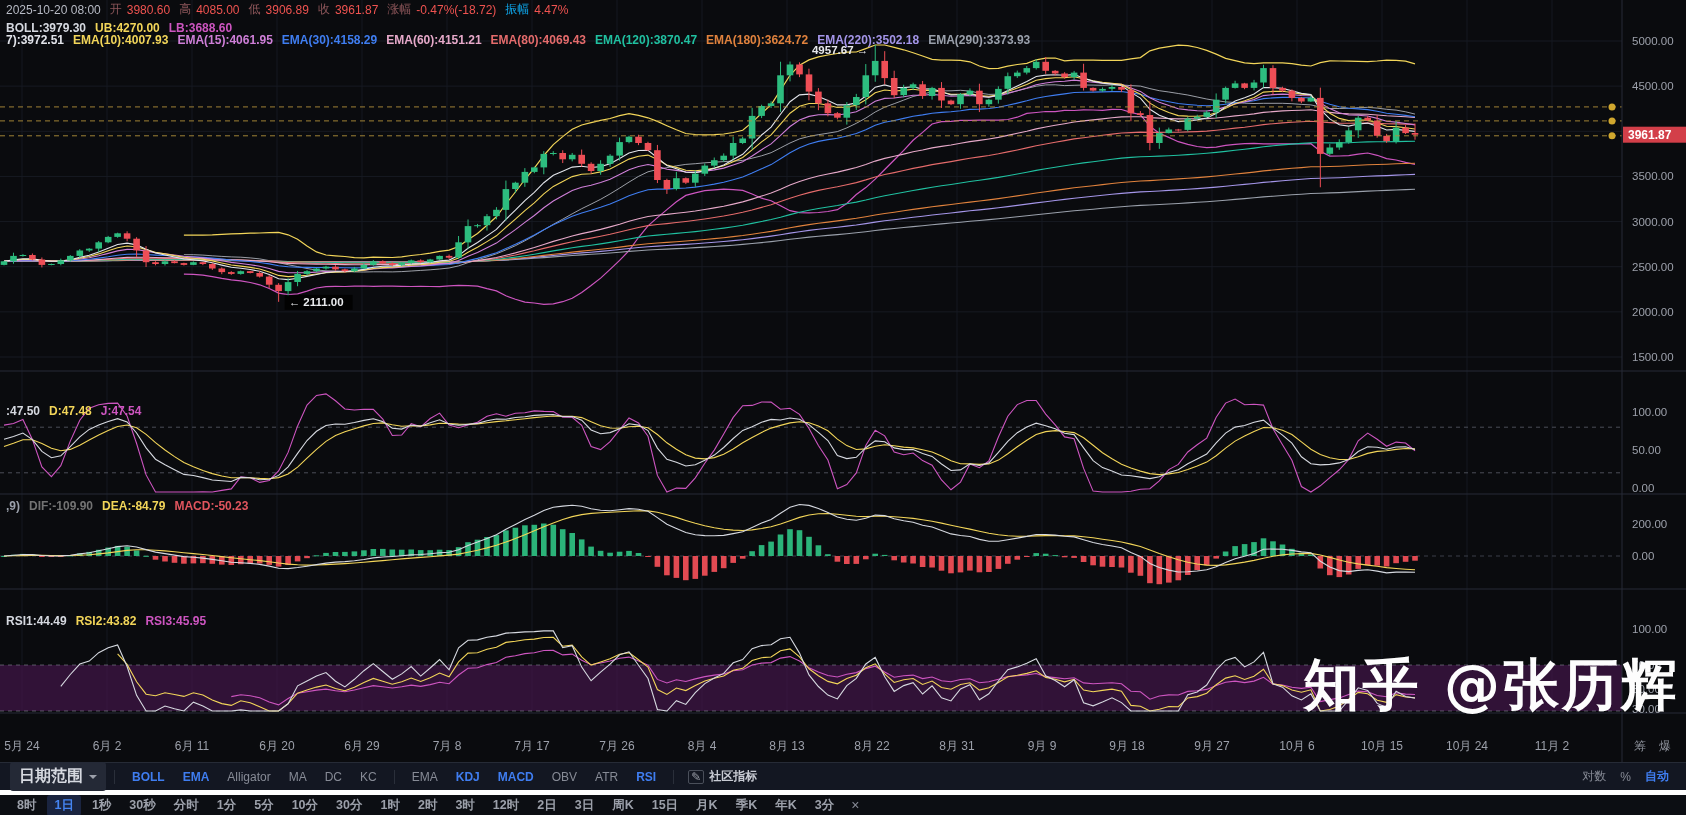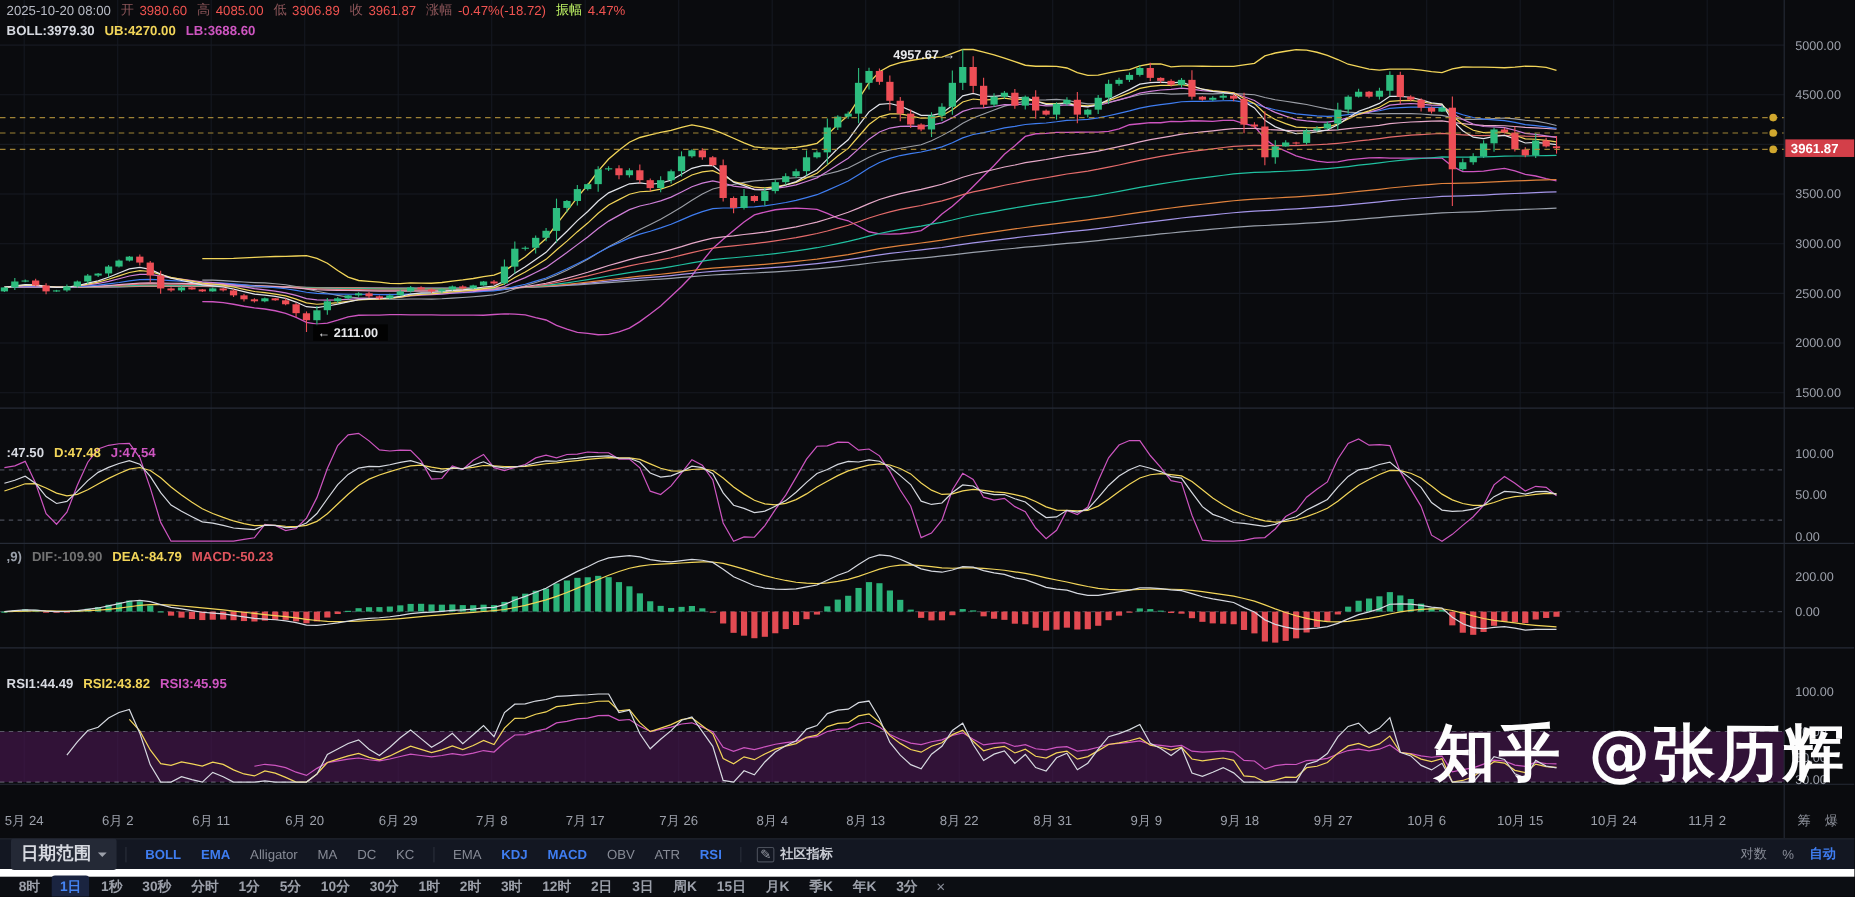--- a/index.html
+++ b/index.html
@@ -20,21 +20,21 @@
   .range-btn{background:#242936;border:none;color:#d6d9e0;font-size:16px;padding:4px 9px;
     border-radius:3px;display:flex;align-items:center;gap:6px;cursor:pointer;font-weight:700;}
   .caret{width:0;height:0;border-left:4px solid transparent;border-right:4px solid transparent;
     border-top:4px solid #9ca0aa;display:inline-block;}
   .vdiv{width:1px;height:14px;background:#2a2f3a;margin:0 8px;display:inline-block;}
   .community{display:flex;align-items:center;gap:5px;color:#c8cbd3;cursor:pointer;margin-left:6px;font-weight:700;}
   .edit-ico{font-style:normal;color:#9ca0aa;font-size:12px;border:1px solid #4a4f5a;border-radius:2px;
     padding:0 2px;line-height:12px;}
   .tb-right .tb-item{margin:0 7px;}
   #tfbar{height:25px;width:1686px;background:#0c0e13;display:flex;align-items:center;padding:0 8px;
-    font-size:12.5px;color:#9ca0aa;border-top:7px solid #ffffff;}
+    font-size:12.5px;color:#9ca0aa;border-top:5px solid #ffffff;}
   .tf-item{padding:2px 7px;margin:0 2px;cursor:pointer;font-weight:700;}
   .tf-item.active{color:#4584f2;background:#1a2440;border-radius:3px;}
   .tf-close{margin-left:8px;color:#878b96;cursor:pointer;font-size:14px;}
 </style>
 </head>
 <body>
 
 <div id="chart-region">
   <div id="svg-host"><svg width="1686" height="762" viewBox="0 0 1686 762" xmlns="http://www.w3.org/2000/svg">
         <line x1="22" y1="0" x2="22" y2="713" stroke="#151820" stroke-width="1"></line>
@@ -622,27 +622,39 @@
   <span style="color: rgb(141, 86, 90);">开</span>
       <span style="color: rgb(239, 83, 80); margin-left: -4px;">3980.60</span>
       <span style="color: rgb(141, 86, 90);">高</span>
       <span style="color: rgb(239, 83, 80); margin-left: -4px;">4085.00</span>
       <span style="color: rgb(141, 86, 90);">低</span>
       <span style="color: rgb(239, 83, 80); margin-left: -4px;">3906.89</span>
       <span style="color: rgb(141, 86, 90);">收</span>
       <span style="color: rgb(239, 83, 80); margin-left: -4px;">3961.87</span>
       <span style="color: rgb(141, 86, 90);">涨幅</span>
       <span style="color: rgb(239, 83, 80); margin-left: -4px;">-0.47%(-18.72)</span>
-      <span style="color: #bef264;">振幅</span>
+      <span style="color: #0ea5e9;">振幅</span>
       <span style="color: rgb(239, 83, 80); margin-left: -4px;">4.47%</span>
     </div>
   <div class="legend" id="legend-boll" style="top:21px;">
       <b style="color: rgb(214, 217, 224);">BOLL:3979.30</b>
       <b style="color: rgb(242, 213, 89);">UB:4270.00</b>
       <b style="color: rgb(205, 85, 192);">LB:3688.60</b>
+    </div>
+  <div class="legend" id="legend-ema" style="top:33px;">
+      <b style="color: rgb(226, 228, 234);">7):3972.51</b>
+      <b style="color: rgb(242, 213, 89);">EMA(10):4007.93</b>
+      <b style="color: rgb(207, 127, 216);">EMA(15):4061.95</b>
+      <b style="color: rgb(63, 125, 240);">EMA(30):4158.29</b>
+      <b style="color: rgb(230, 169, 201);">EMA(60):4151.21</b>
+      <b style="color: rgb(228, 107, 107);">EMA(80):4069.43</b>
+      <b style="color: rgb(32, 192, 160);">EMA(120):3870.47</b>
+      <b style="color: rgb(224, 130, 61);">EMA(180):3624.72</b>
+      <b style="color: rgb(164, 149, 232);">EMA(220):3502.18</b>
+      <b style="color: rgb(154, 160, 171);">EMA(290):3373.93</b>
     </div>
   <div class="legend" id="legend-kdj" style="top:404px;justify-content:flex-end;">
       <b style="color: rgb(214, 217, 224);">:47.50</b>
       <b style="color: rgb(242, 213, 89);">D:47.48</b>
       <b style="color: rgb(205, 85, 192);">J:47.54</b>
     </div>
   <div class="legend" id="legend-macd" style="top:499px;">
       <b style="color: rgb(154, 160, 171);">,9)</b>
       <b style="color: #737373;">DIF:-109.90</b>
       <b style="color: rgb(242, 213, 89);">DEA:-84.79</b>

